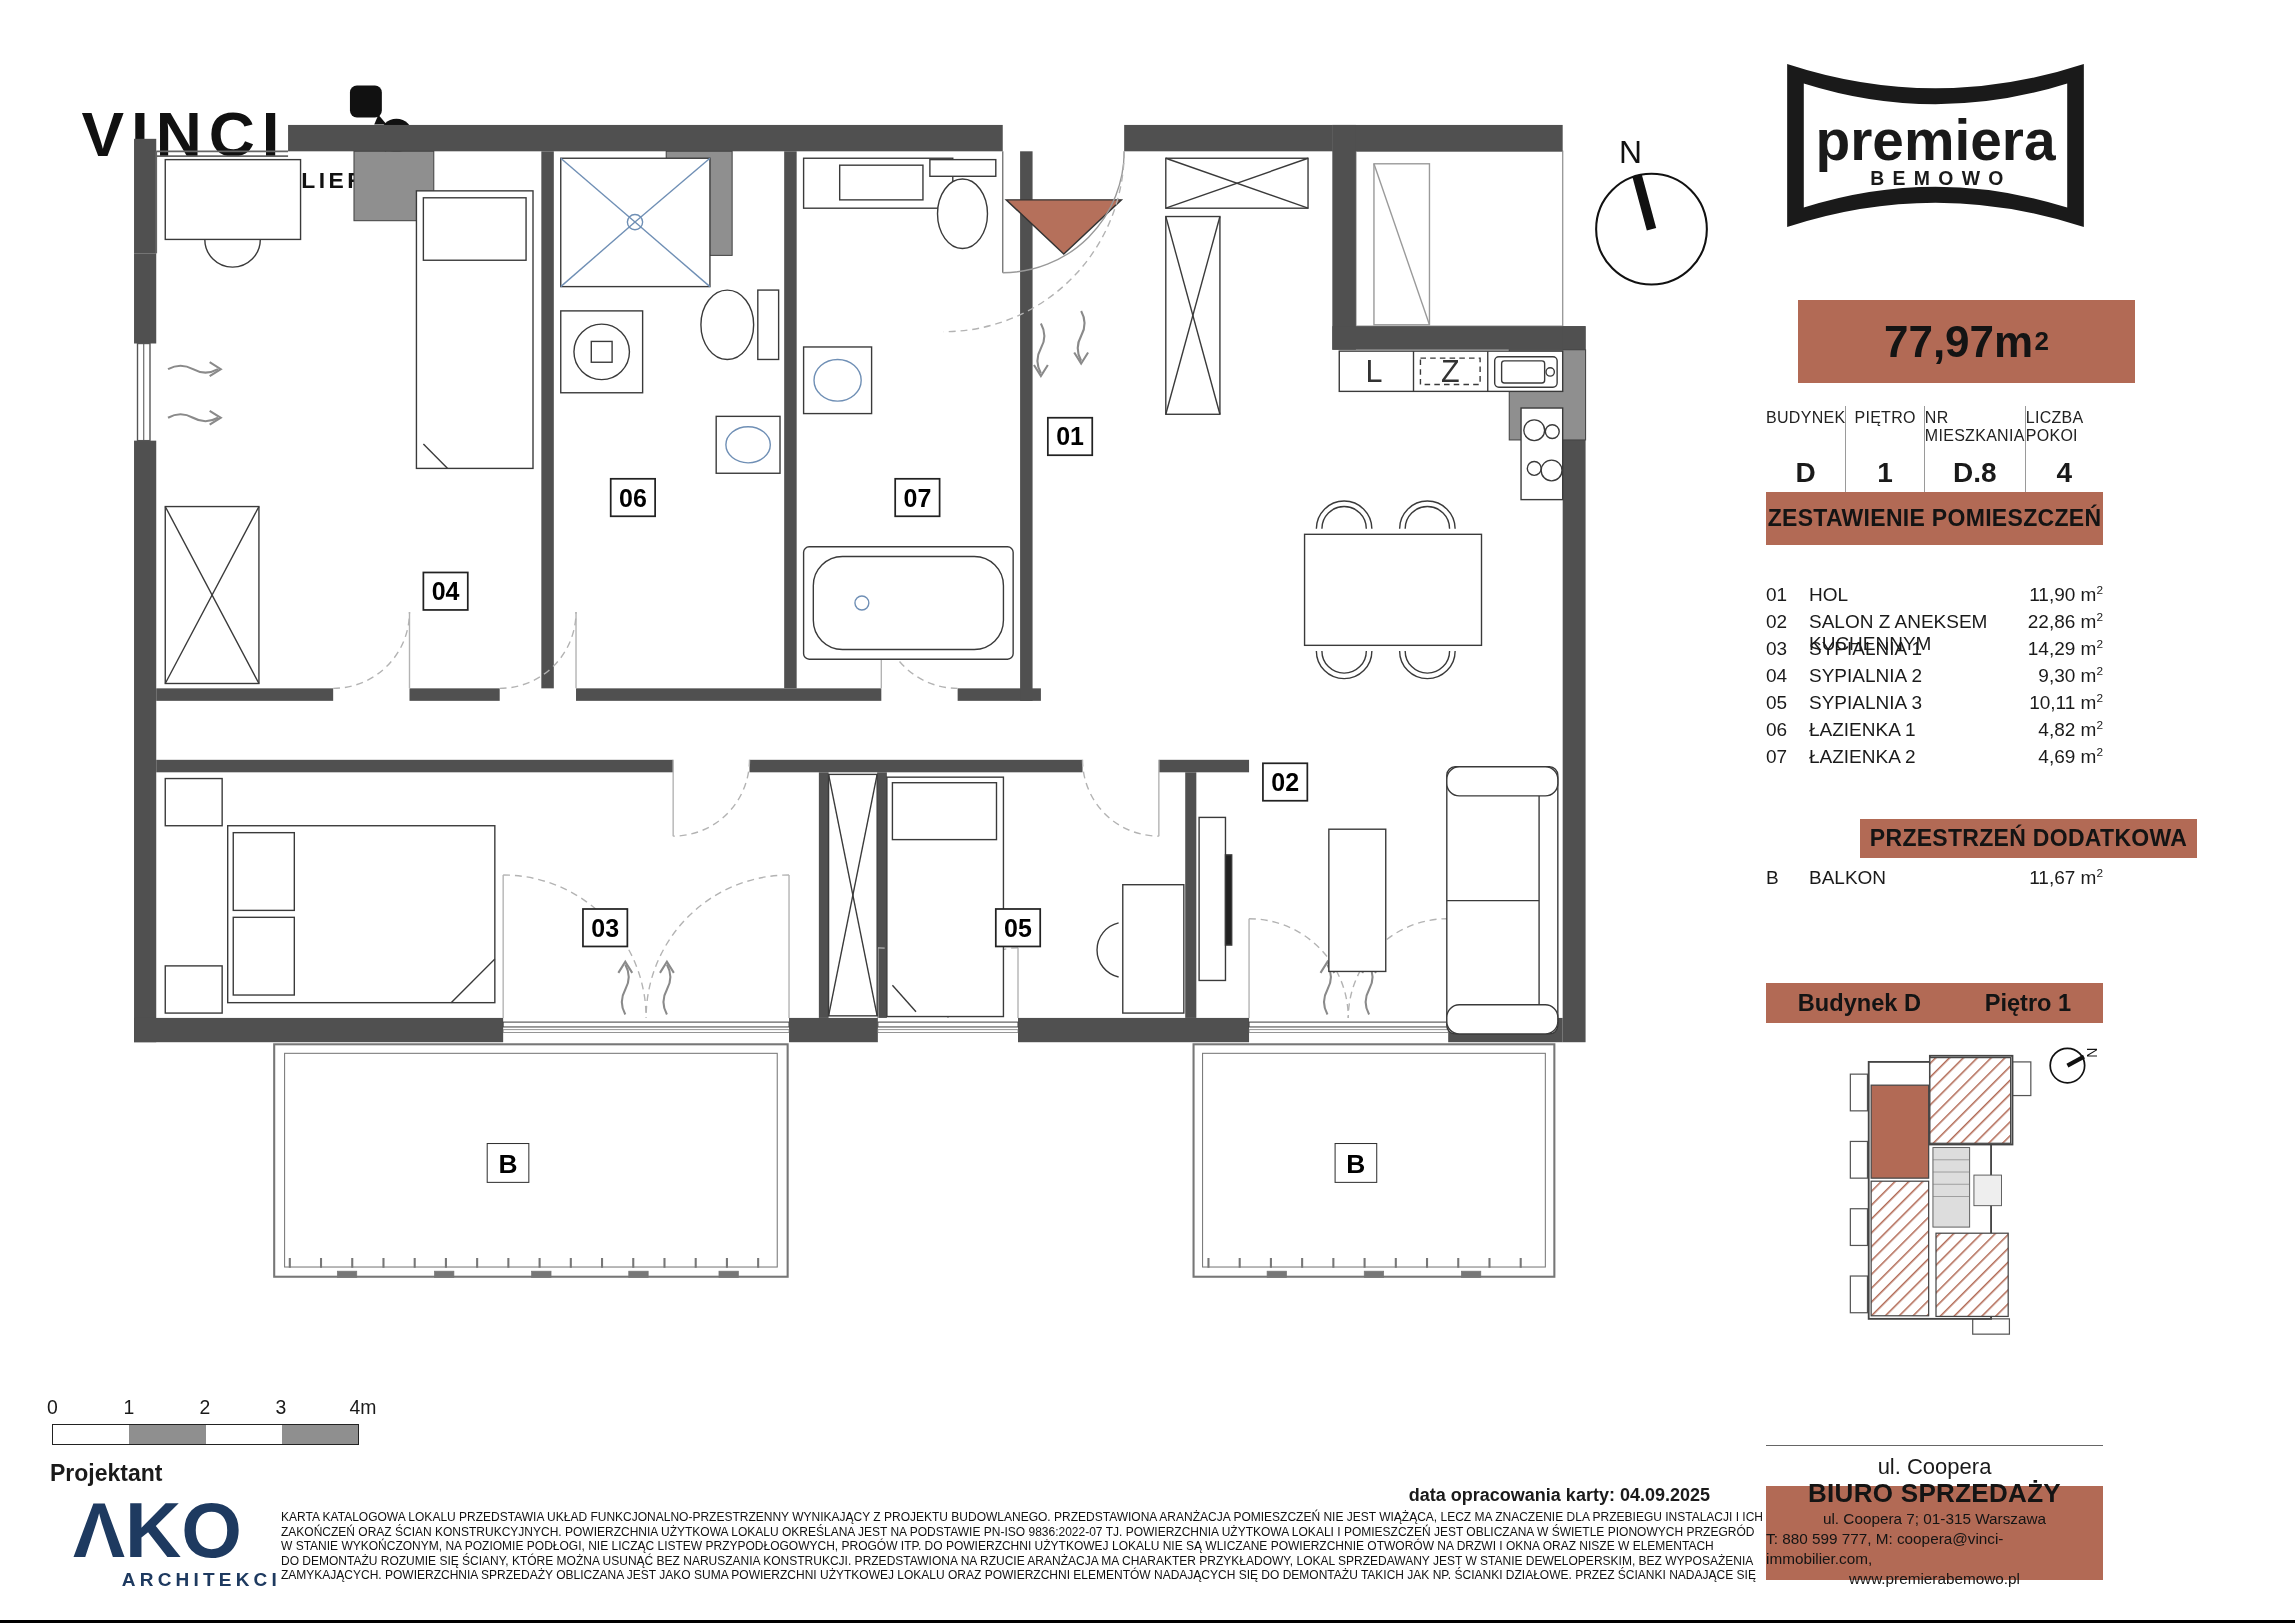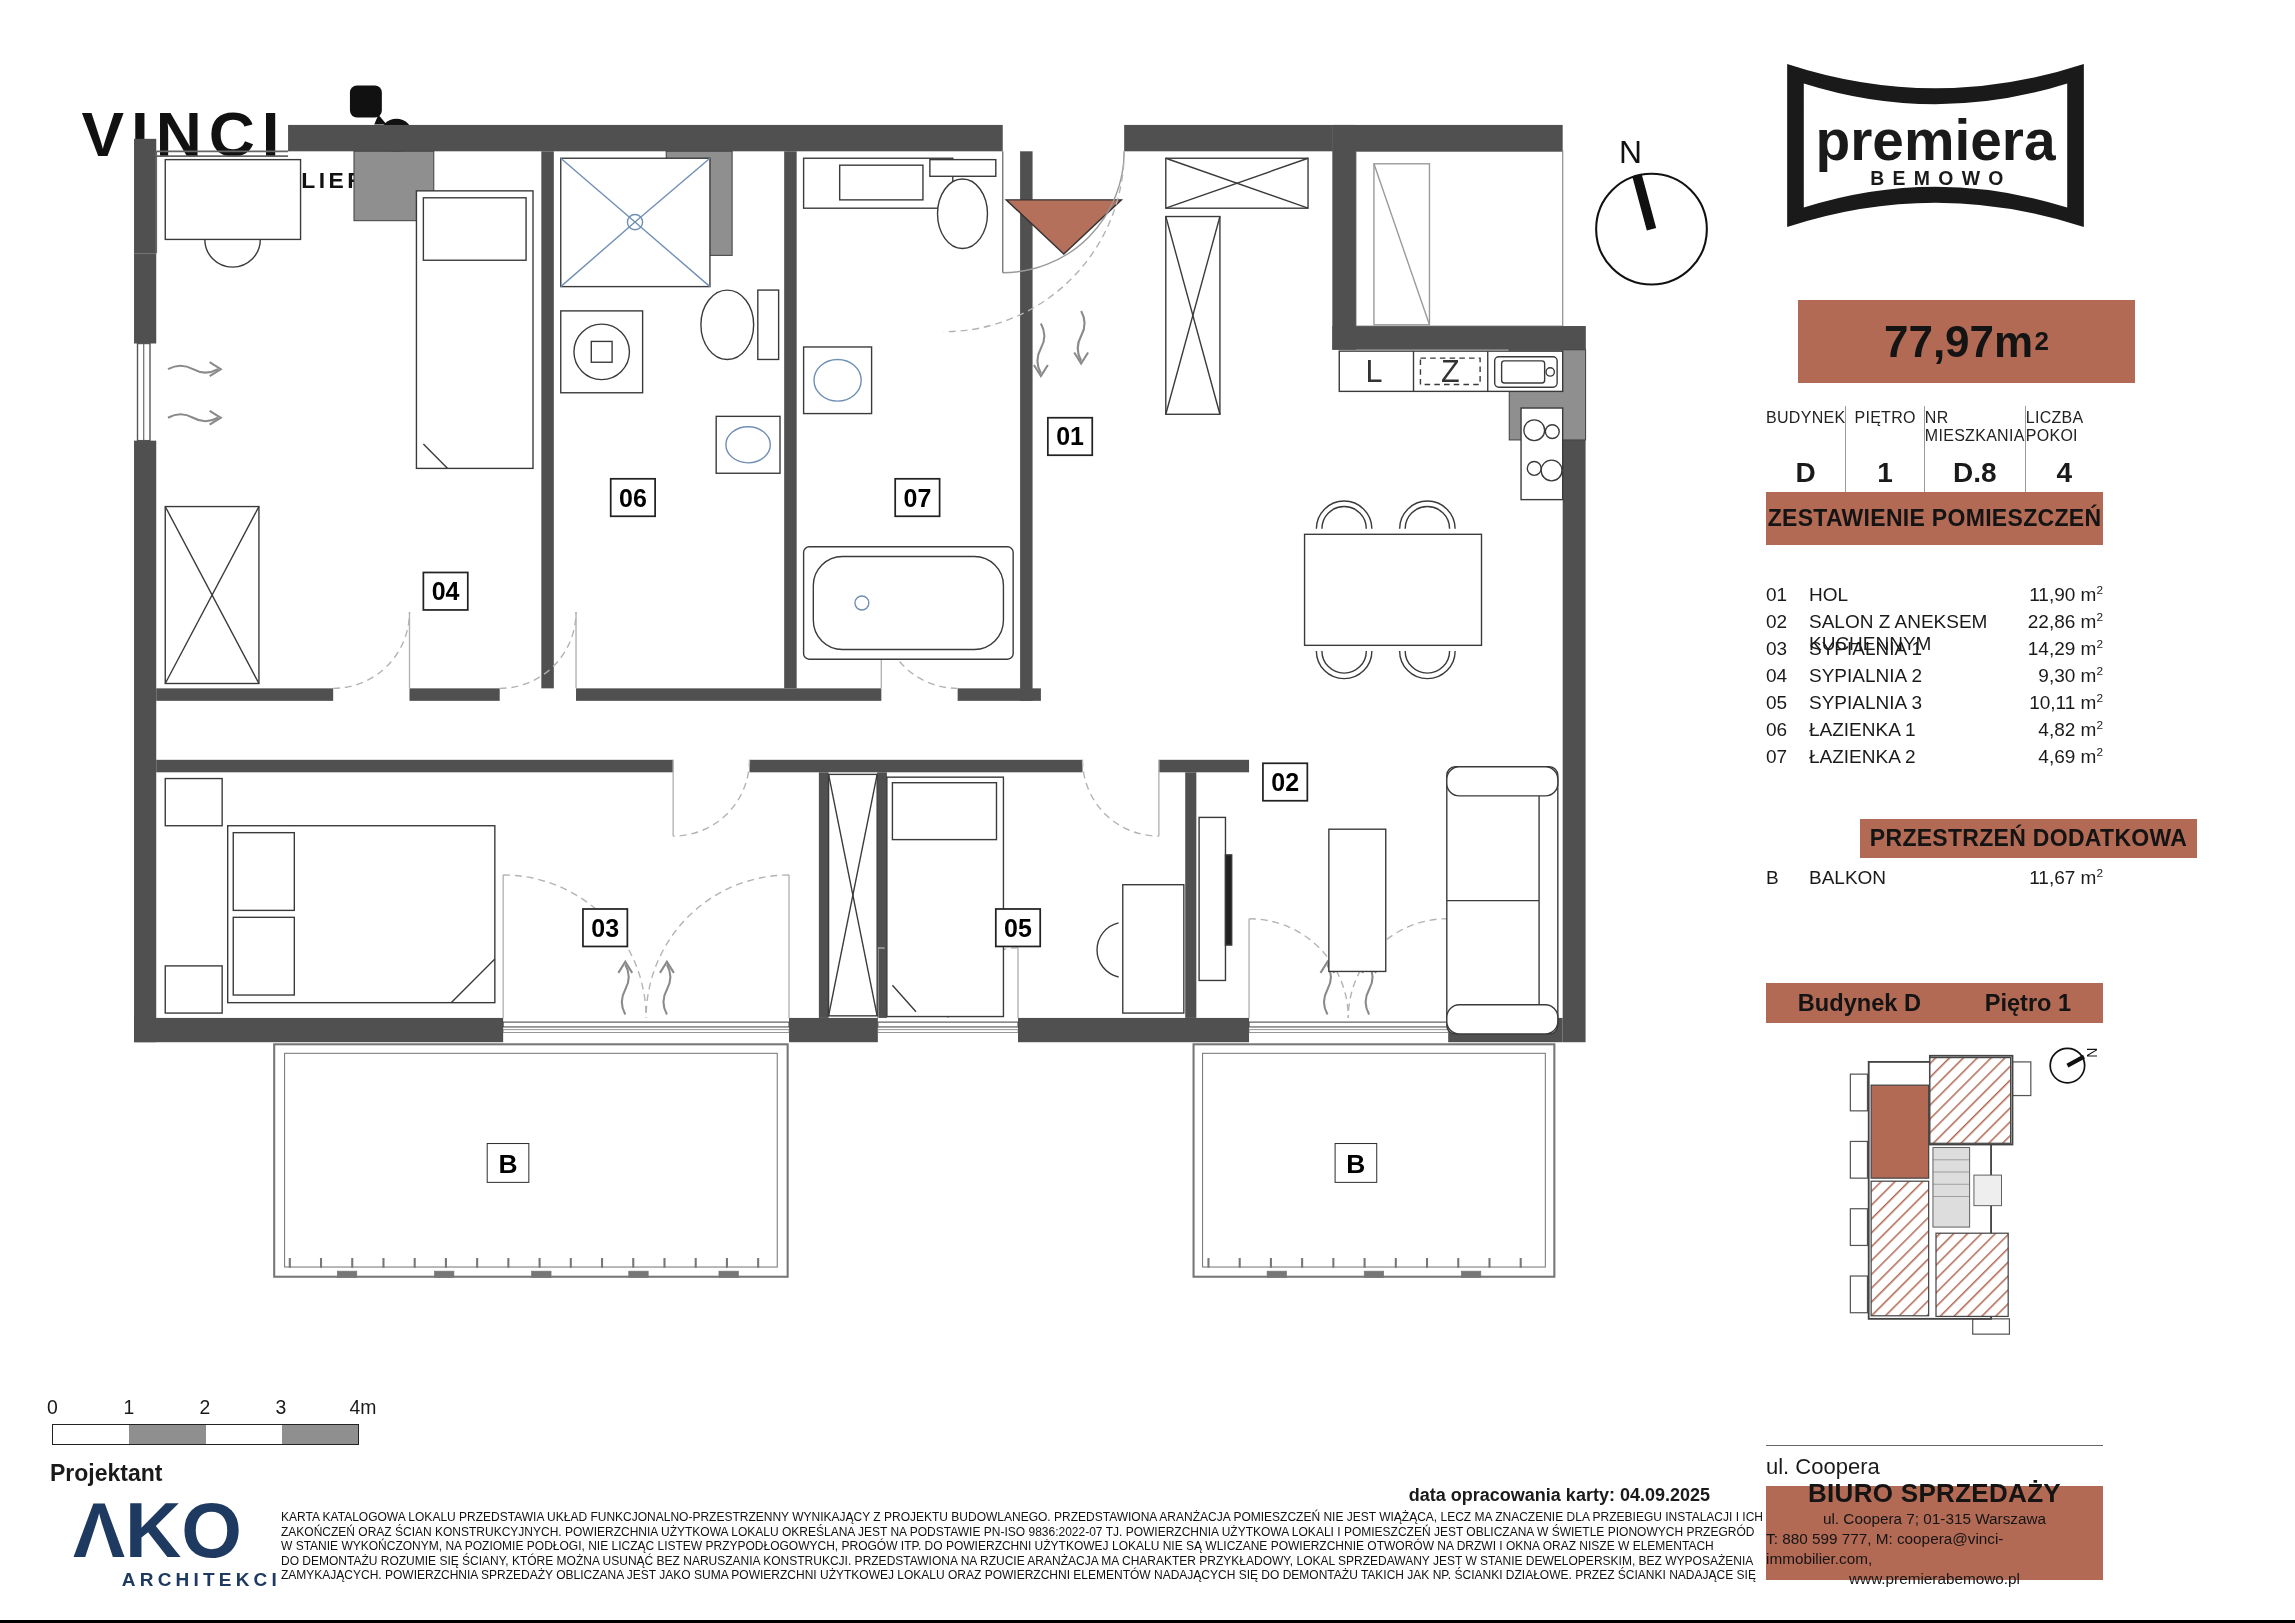--- a/index.html
+++ b/index.html
@@ -21,21 +21,21 @@
   .rooms{left:1766px;top:583px;width:337px;}
   .room-row{display:flex;align-items:baseline;font-size:19px;height:27px;}
   .room-num{width:43px;}
   .room-name{flex:1;}
   .room-area{text-align:right;white-space:nowrap;}
   .room-area sup{font-size:11.8px;}
   .przest-banner{left:1860px;top:819px;width:337px;height:39px;}
   .extra-row{left:1766px;top:866px;width:337px;}
   .bud-banner{left:1766px;top:983px;width:337px;height:40px;justify-content:space-around;font-size:23.6px;font-weight:bold;}
   .street-line{left:1766px;top:1445px;width:337px;height:1.4px;background:#666;}
-  .street{left:1766px;top:1454px;width:337px;text-align:left;font-size:22px;}
+  .street{left:1766px;top:1454px;width:337px;text-align:center;font-size:22px;}
   .office{left:1766px;top:1486px;width:337px;height:94px;background:#b26a55;color:#141414;
           display:flex;flex-direction:column;align-items:center;justify-content:center;}
   .office-title{font-size:26px;font-weight:bold;letter-spacing:0.3px;}
   .office-line{font-size:15.3px;line-height:20px;}
   
   .scale-labels{left:42px;top:1396px;width:347px;height:21px;font-size:19.4px;}
   .scale-labels span{position:absolute;transform:translateX(-50%);}
   .scalebar{left:52px;top:1424px;width:305px;height:19.4px;border:1.4px solid #222;display:flex;}
   .scalebar div{flex:1;}
   .sb-w{background:#fff;}

